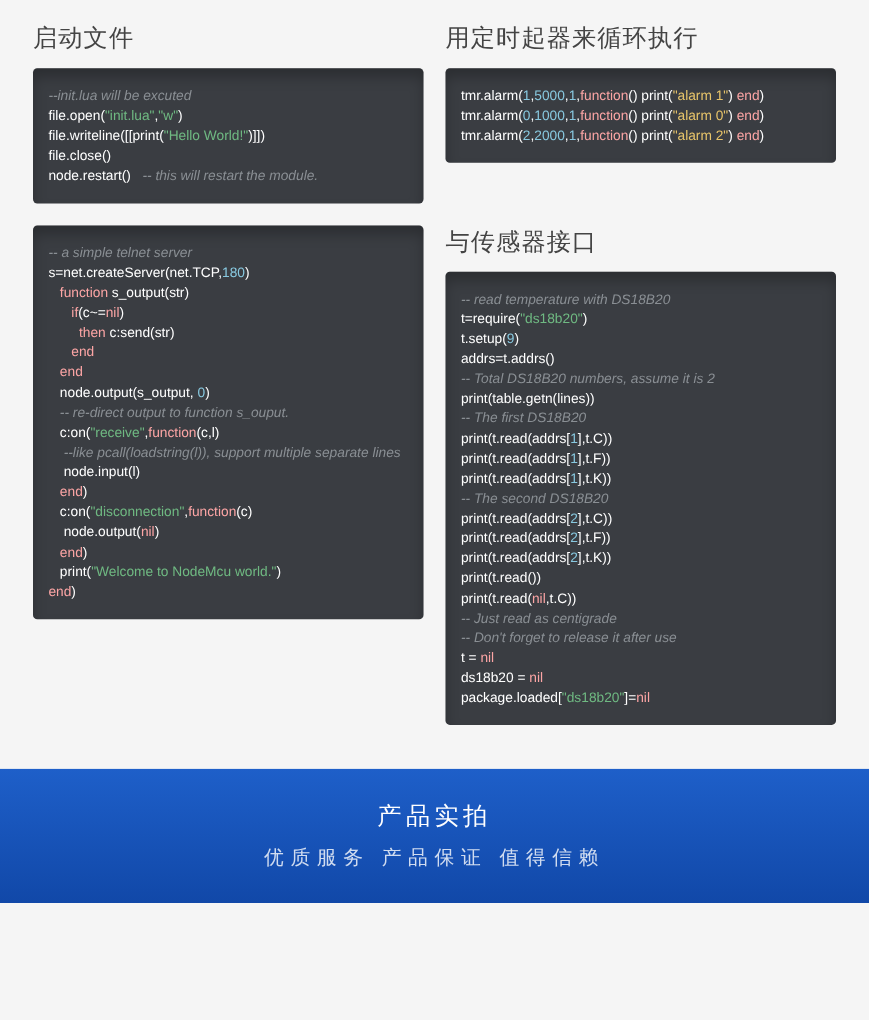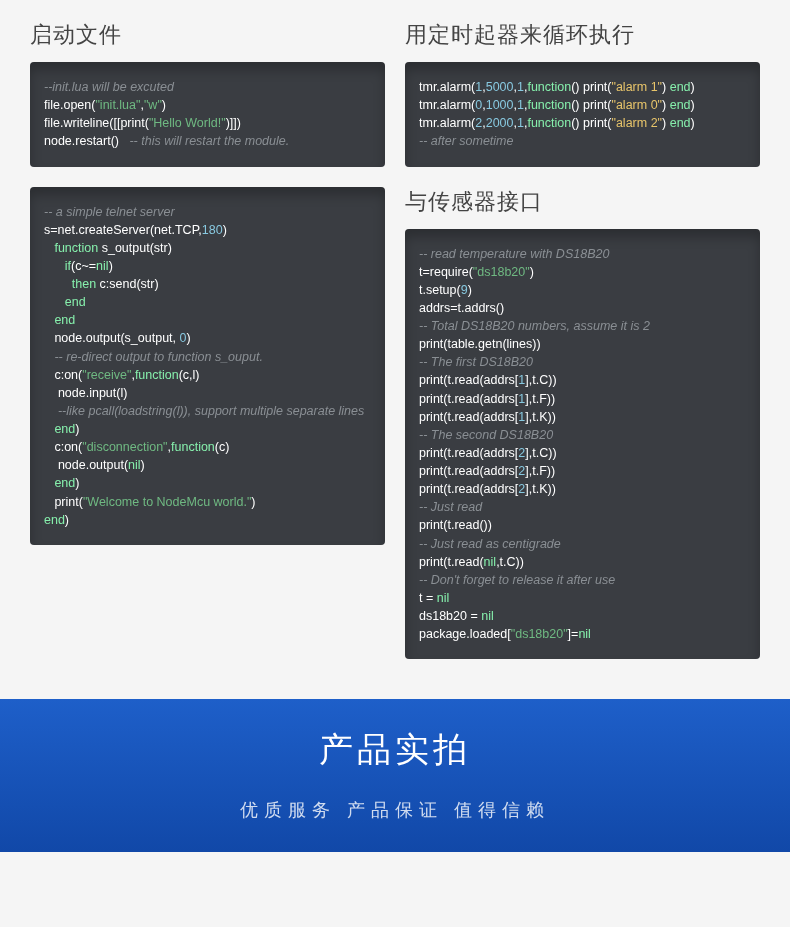--- a/index.html
+++ b/index.html
@@ -6,65 +6,65 @@
   .container{padding:20px 30px}
   .row{display:flex;gap:20px;margin-bottom:20px}
   .col{flex:1;min-width:0}
   .col h2{font-size:22px;color:#444;font-weight:400;margin:0 0 12px 0;letter-spacing:1px}
   .code-block{background:#3a3d42;border-radius:4px;padding:16px 14px;color:#fff;font-size:12.5px;line-height:1.45;font-family:Liberation Sans, sans-serif;box-shadow:inset 0 8px 12px rgba(0,0,0,.25)}
   .code-block .ln{white-space:pre}
   .c{color:#8a8f94;font-style:italic}   
   .s{color:#e7c46a}                     
   .s2{color:#6fb982}                    
   .n{color:#88c9e0}                     
-  .k{color:#86efac}                       
+  .k{color:#fca5a5}                       
   .banner{background:linear-gradient(to bottom,#1e5fc9,#1148a8);text-align:center;padding:28px 0 30px 0}
-  .banner .t1{color:#fff;font-size:34px;letter-spacing:4px;margin-bottom:25px}
+  .banner .t1{color:#fff;font-size:22px;letter-spacing:4px;margin-bottom:10px}
   .banner .t2{color:rgba(255,255,255,.8);font-size:18px;letter-spacing:6px}
 </style>
 </head>
 <body>
 
 <div class="container">
   <div class="row">
     <div class="col">
       <h2>启动文件</h2>
       <div class="code-block">
         <div class="ln c">--init.lua will be excuted</div>
         <div class="ln"><span>file.open(</span><span class="s2">"init.lua"</span><span>,</span><span class="s2">"w"</span><span>)</span></div>
         <div class="ln"><span>file.writeline([[print(</span><span class="s2">"Hello World!"</span><span>)]])</span></div>
+        <div class="ln">file.close()</div>
         <div class="ln"><span>node.restart()   </span><span class="c">-- this will restart the module.</span></div>
       </div>
     </div>
     <div class="col">
       <h2>用定时起器来循环执行</h2>
       <div class="code-block">
         <div class="ln"><span>tmr.alarm(</span><span class="n">1</span><span>,</span><span class="n">5000</span><span>,</span><span class="n">1</span><span>,</span><span class="k">function</span><span>() print(</span><span class="s">"alarm 1"</span><span>) </span><span class="k">end</span><span>)</span></div>
         <div class="ln"><span>tmr.alarm(</span><span class="n">0</span><span>,</span><span class="n">1000</span><span>,</span><span class="n">1</span><span>,</span><span class="k">function</span><span>() print(</span><span class="s">"alarm 0"</span><span>) </span><span class="k">end</span><span>)</span></div>
         <div class="ln"><span>tmr.alarm(</span><span class="n">2</span><span>,</span><span class="n">2000</span><span>,</span><span class="n">1</span><span>,</span><span class="k">function</span><span>() print(</span><span class="s">"alarm 2"</span><span>) </span><span class="k">end</span><span>)</span></div>
-        <div class="ln c">-- after sometime</div>
       </div>
     </div>
   </div>
 
   <div class="row">
     <div class="col">
       <div class="code-block">
         <div class="ln c">-- a simple telnet server</div>
         <div class="ln"><span>s=net.createServer(net.TCP,</span><span class="n">180</span><span>)</span></div>
         <div class="ln"><span>   </span><span class="k">function</span><span> s_output(str)</span></div>
         <div class="ln"><span>      </span><span class="k">if</span><span>(c~=</span><span class="k">nil</span><span>)</span></div>
         <div class="ln"><span>        </span><span class="k">then</span><span> c:send(str)</span></div>
         <div class="ln"><span>      </span><span class="k">end</span></div>
         <div class="ln"><span>   </span><span class="k">end</span></div>
         <div class="ln"><span>   node.output(s_output, </span><span class="n">0</span><span>)</span></div>
         <div class="ln c">   -- re-direct output to function s_ouput.</div>
         <div class="ln"><span>   c:on(</span><span class="s2">"receive"</span><span>,</span><span class="k">function</span><span>(c,l)</span></div>
+        <div class="ln c">    --like pcall(loadstring(l)), support multiple separate lines</div>
         <div class="ln">    node.input(l)</div>
-        <div class="ln c">    --like pcall(loadstring(l)), support multiple separate lines</div>
         <div class="ln"><span>   </span><span class="k">end</span><span>)</span></div>
         <div class="ln"><span>   c:on(</span><span class="s2">"disconnection"</span><span>,</span><span class="k">function</span><span>(c)</span></div>
         <div class="ln"><span>    node.output(</span><span class="k">nil</span><span>)</span></div>
         <div class="ln"><span>   </span><span class="k">end</span><span>)</span></div>
         <div class="ln"><span>   print(</span><span class="s2">"Welcome to NodeMcu world."</span><span>)</span></div>
         <div class="ln"><span></span><span class="k">end</span><span>)</span></div>
       </div>
     </div>
     <div class="col">
       <h2>与传感器接口</h2>
@@ -76,24 +76,23 @@
         <div class="ln c">-- Total DS18B20 numbers, assume it is 2</div>
         <div class="ln">print(table.getn(lines))</div>
         <div class="ln c">-- The first DS18B20</div>
         <div class="ln"><span>print(t.read(addrs[</span><span class="n">1</span><span>],t.C))</span></div>
         <div class="ln"><span>print(t.read(addrs[</span><span class="n">1</span><span>],t.F))</span></div>
         <div class="ln"><span>print(t.read(addrs[</span><span class="n">1</span><span>],t.K))</span></div>
         <div class="ln c">-- The second DS18B20</div>
         <div class="ln"><span>print(t.read(addrs[</span><span class="n">2</span><span>],t.C))</span></div>
         <div class="ln"><span>print(t.read(addrs[</span><span class="n">2</span><span>],t.F))</span></div>
         <div class="ln"><span>print(t.read(addrs[</span><span class="n">2</span><span>],t.K))</span></div>
-        <div class="ln c">-- Just read</div>
         <div class="ln">print(t.read())</div>
+        <div class="ln"><span>print(t.read(</span><span class="k">nil</span><span>,t.C))</span></div>
         <div class="ln c">-- Just read as centigrade</div>
-        <div class="ln"><span>print(t.read(</span><span class="k">nil</span><span>,t.C))</span></div>
         <div class="ln c">-- Don't forget to release it after use</div>
         <div class="ln"><span>t = </span><span class="k">nil</span></div>
         <div class="ln"><span>ds18b20 = </span><span class="k">nil</span></div>
         <div class="ln"><span>package.loaded[</span><span class="s2">"ds18b20"</span><span>]=</span><span class="k">nil</span></div>
       </div>
     </div>
   </div>
 </div>
 
 <div class="banner">

